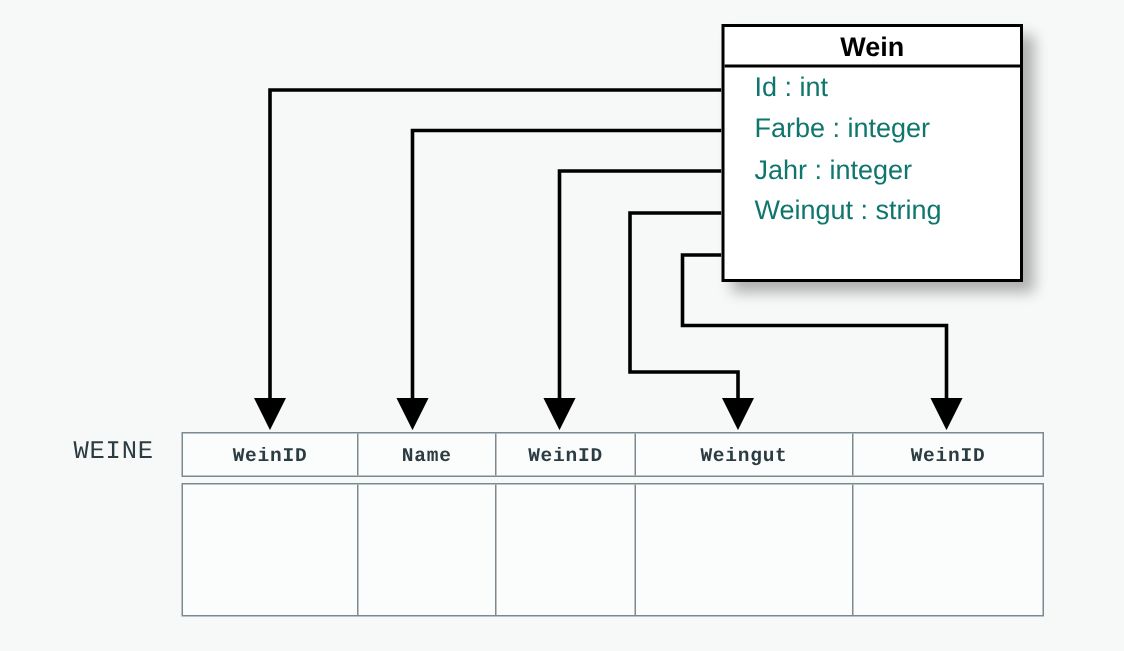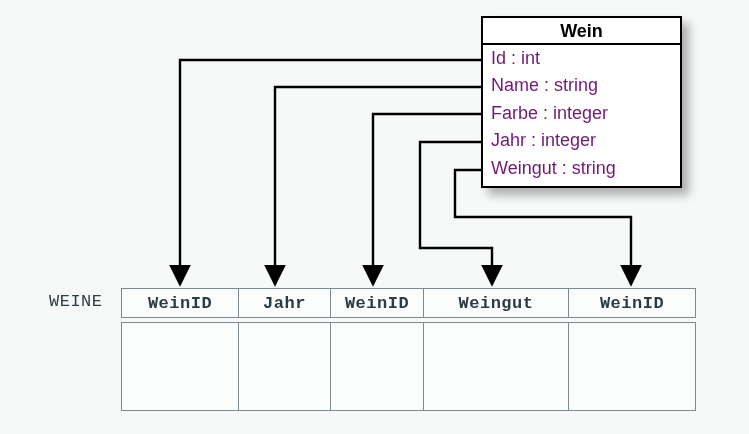--- a/index.html
+++ b/index.html
@@ -54,22 +54,22 @@
   }
   .class-attrs {
     padding: 0;
     margin: 0;
     list-style: none;
   }
   .class-attrs li {
     height: 27.4px;
     line-height: 27.4px;
     font-size: 18px;
-    color: #701a75;
-    padding-left: 8px;
+    color: #0f766e;
+    padding-left: 20px;
     white-space: nowrap;
   }
 
   
   .table-label {
     position: absolute;
     left: 49px;
     top: 292px;
     font-family: "Liberation Mono", "DejaVu Sans Mono", monospace;
     font-weight: normal;
@@ -102,21 +102,21 @@
   }
   .rel-head .cell,
   .rel-body .cell {
     box-sizing: border-box;
     border-right: 1px solid #7b8a90;
     display: flex;
     align-items: center;
     justify-content: center;
     font-family: "Liberation Mono", "DejaVu Sans Mono", monospace;
     font-weight: bold;
-    font-size: 17px;
+    font-size: 13px;
     color: #2b3c42;
     letter-spacing: 0.5px;
     white-space: nowrap;
     overflow: hidden;
   }
   .rel-head .cell:last-child,
   .rel-body .cell:last-child {
     border-right: none;
   }
   .c0 { width: 117px; }
@@ -145,33 +145,32 @@
 
     <path d="M481,142 L420,142 L420,248 L492,248 L492,268" fill="none" stroke="#000000" stroke-width="2.4" marker-end="url(#arrowhead)"></path>
 
     <path d="M481,170 L455,170 L455,217 L631,217 L631,268" fill="none" stroke="#000000" stroke-width="2.4" marker-end="url(#arrowhead)"></path>
   </svg>
 
   <div class="class-box">
     <div class="class-title">Wein</div>
     <ul class="class-attrs">
       <li>Id : int</li>
-      <li>Name : string</li>
       <li>Farbe : integer</li>
       <li>Jahr : integer</li>
       <li>Weingut : string</li>
     </ul>
   </div>
 
   <div class="table-label">WEINE</div>
 
   <div class="rel-table">
     <div class="rel-head">
       <div class="cell c0">WeinID</div>
-      <div class="cell c1">Jahr</div>
+      <div class="cell c1">Name</div>
       <div class="cell c2">WeinID</div>
       <div class="cell c3">Weingut</div>
       <div class="cell c4">WeinID</div>
     </div>
     <div class="rel-body">
       <div class="cell c0"></div>
       <div class="cell c1"></div>
       <div class="cell c2"></div>
       <div class="cell c3"></div>
       <div class="cell c4"></div>

